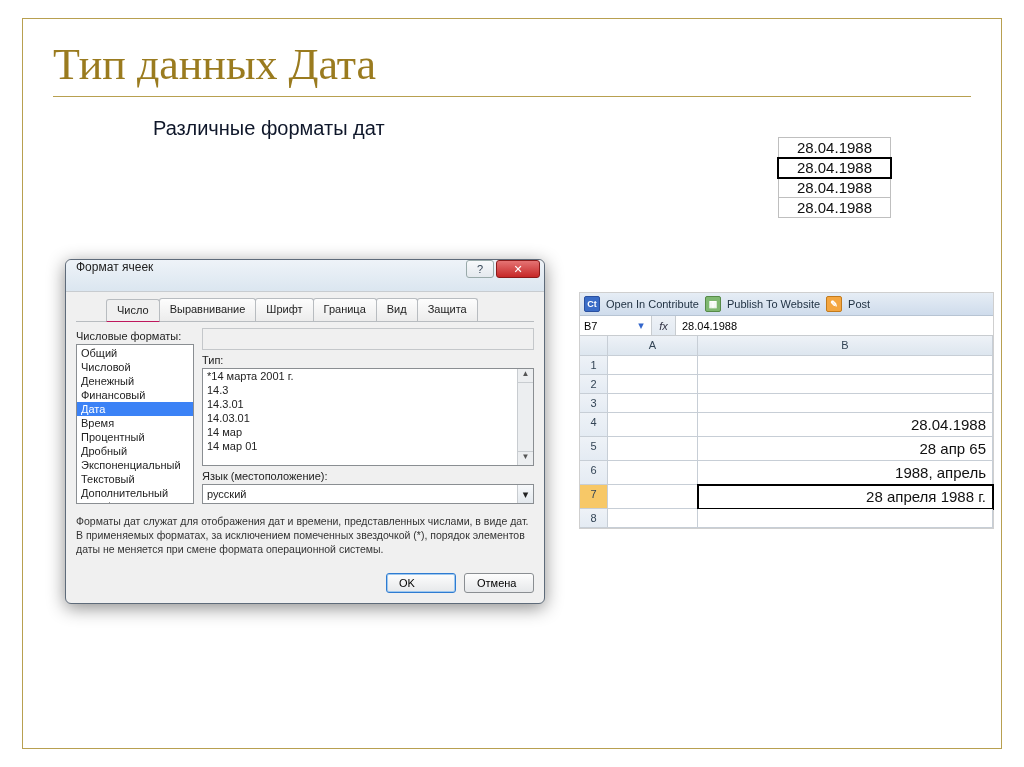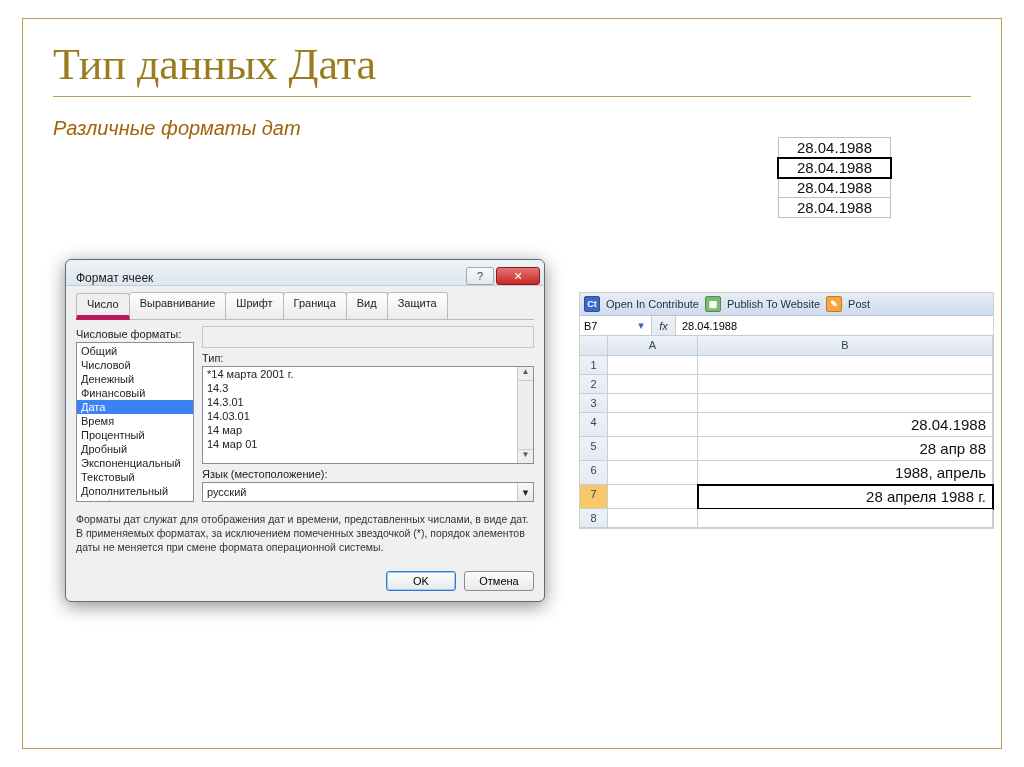--- a/index.html
+++ b/index.html
@@ -25,23 +25,23 @@
     font-weight: normal;
     margin: 0 0 6px 0;
   }
   .title-underline {
     height: 1px;
     background: #b8a050;
     margin-bottom: 20px;
   }
   .subtitle {
     font-size: 20px;
-    color: #a16207;
+    color: #0f172a;
+    margin-left: 100px;
     margin-bottom: 20px;
-    font-style: italic;
   }
 
   
   .mini-table {
     position: absolute;
     top: 118px; right: 110px;
     border-collapse: collapse;
     font-size: 15px;
   }
   .mini-table td {
@@ -61,26 +61,26 @@
   .dialog-wrap {
     position: absolute;
     top: 240px; left: 42px;
     width: 480px;
     box-shadow: 0 4px 18px rgba(0,0,0,0.45);
     border: 1px solid #5e6b7a;
     border-radius: 6px;
     background: #f0f0f0;
   }
   .dlg-titlebar {
-    height: 26px;
+    height: 32px;
     background: linear-gradient(#eef3f8, #dbe6f0);
     border-top-left-radius: 6px;
     border-top-right-radius: 6px;
     display: flex;
-    align-items: flex-end;
+    align-items: flex-start;
     padding: 0 4px 0 10px;
     font-size: 12px;
     color: #222;
     border-bottom: 1px solid #c8ccd0;
   }
   .dlg-spacer { flex: 1; }
   .winbtn {
     width: 28px; height: 18px;
     margin-left: 2px;
     border-radius: 3px;
@@ -112,23 +112,24 @@
     border: 1px solid #b8bcc0;
     border-bottom: none;
     background: linear-gradient(#fdfdfd,#ececec);
     font-size: 11px;
     border-radius: 3px 3px 0 0;
     margin-right: -1px;
     position: relative;
   }
   .tab.active {
     background: #f0f0f0;
-    border-bottom: 5px solid #be185d;
+    border-bottom: 1px solid #be185d;
     top: 1px;
     z-index: 2;
+    margin-left: 30px;
   }
 
   .cols { display: flex; gap: 8px; }
   .col-left { width: 118px; }
   .col-right { flex: 1; }
 
   .label { font-size: 11px; margin: 2px 0 2px 0; }
 
   .listbox {
     border: 1px solid #8a8e92;
@@ -200,21 +201,21 @@
     display: flex; justify-content: flex-end; gap: 8px;
     padding: 6px 10px 10px 10px;
   }
   .btn {
     min-width: 70px;
     padding: 3px 12px;
     font-size: 11px;
     border: 1px solid #8a8e92;
     border-radius: 3px;
     background: linear-gradient(#fdfdfd,#e6e8ea);
-    text-align: center;
+    text-align: left;
   }
   .btn.primary {
     border-color: #2e7bd1;
     box-shadow: 0 0 0 1px #9ec8ef inset;
   }
 
   
   .excel {
     position: absolute;
     top: 273px; left: 556px;
@@ -438,21 +439,21 @@
       <div class="rowhdr">3</div>
       <div class="cell"></div>
       <div class="cell"></div>
 
       <div class="rowhdr">4</div>
       <div class="cell"></div>
       <div class="cell">28.04.1988</div>
 
       <div class="rowhdr">5</div>
       <div class="cell"></div>
-      <div class="cell">28 апр 88</div>
+      <div class="cell">28 апр 65</div>
 
       <div class="rowhdr">6</div>
       <div class="cell"></div>
       <div class="cell">1988, апрель</div>
 
       <div class="rowhdr sel">7</div>
       <div class="cell"></div>
       <div class="cell sel">28 апреля 1988 г.</div>
 
       <div class="rowhdr">8</div>

